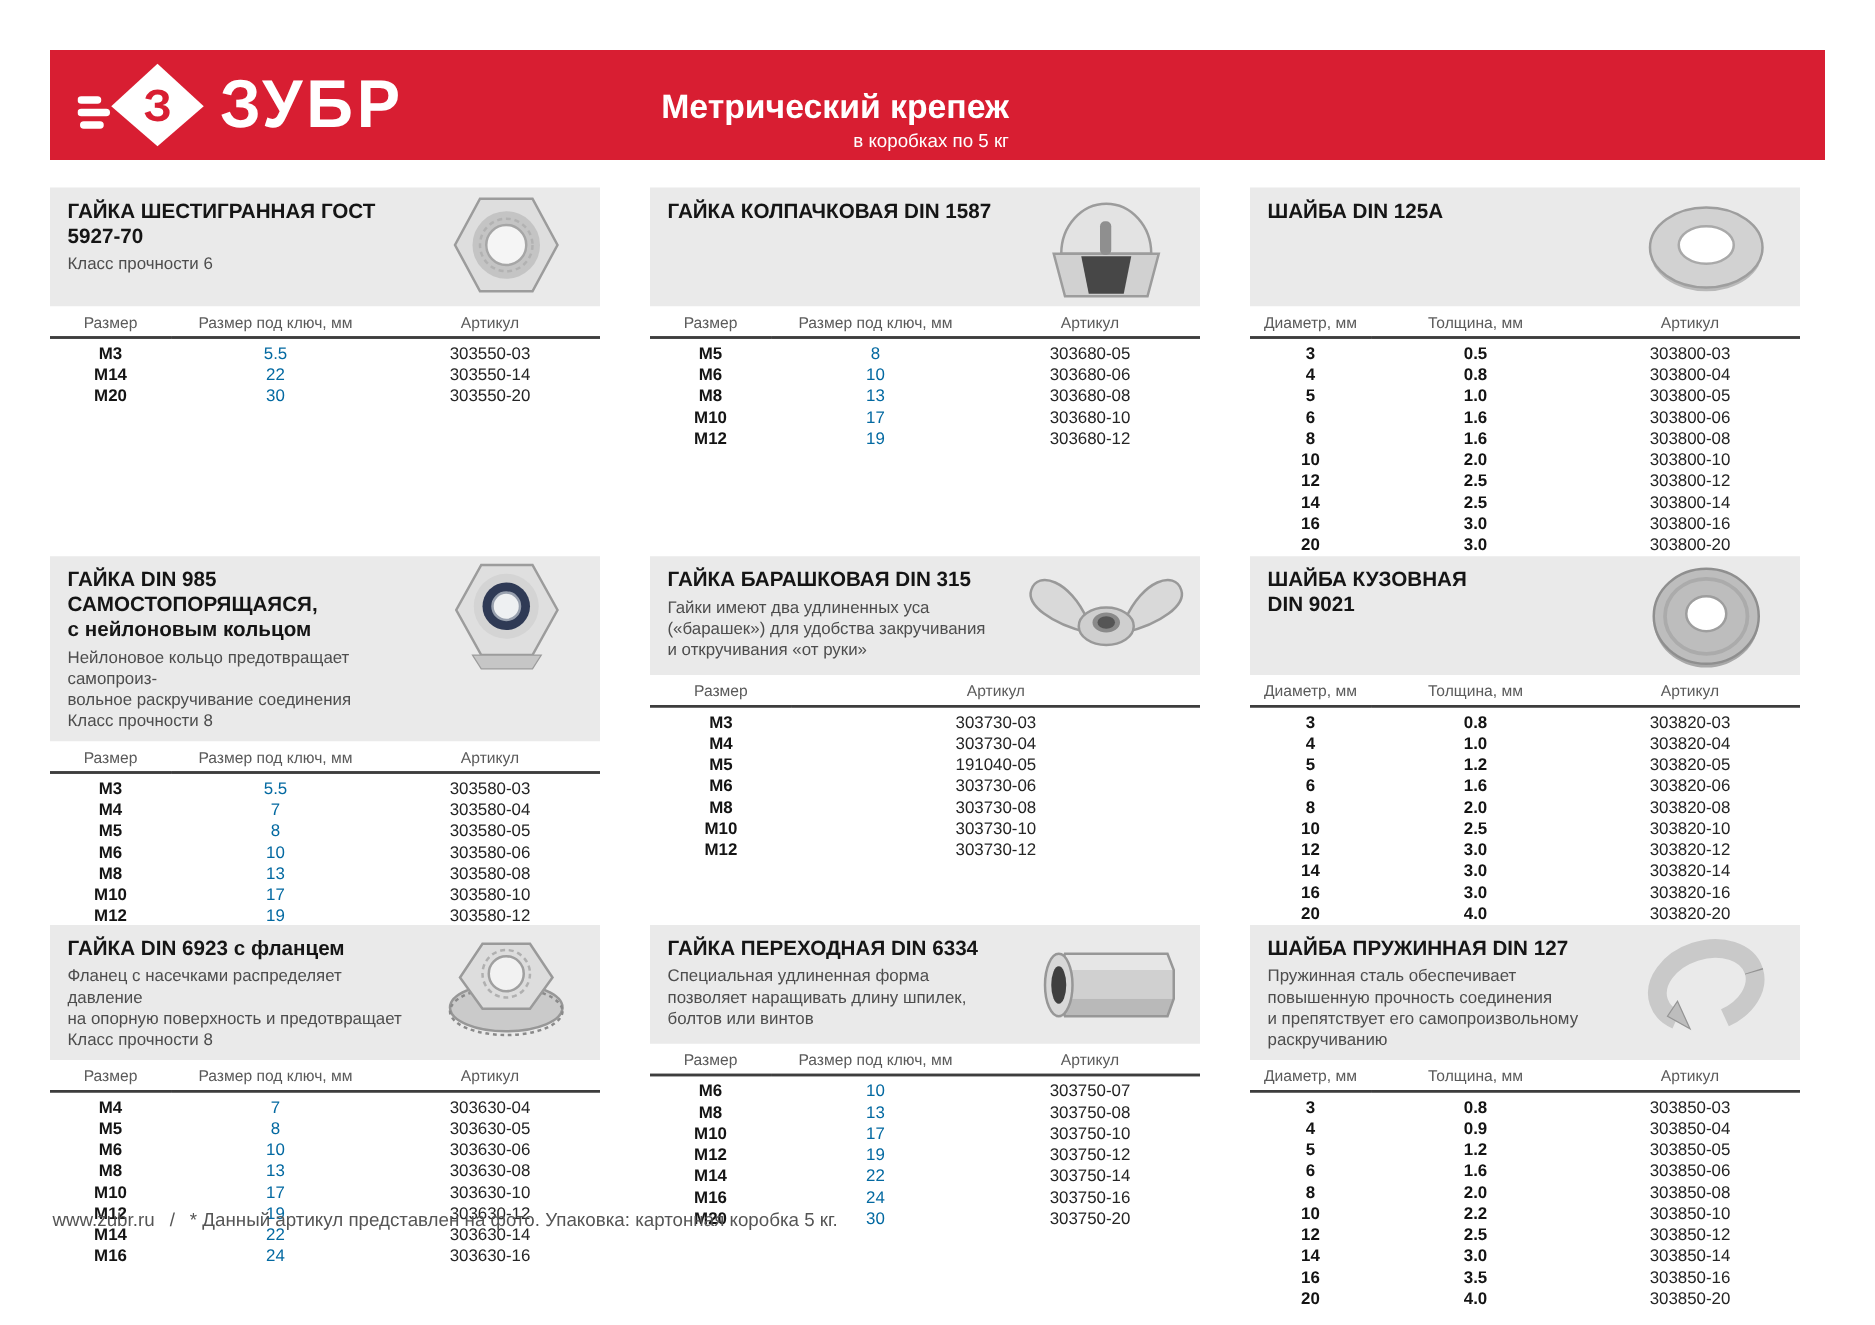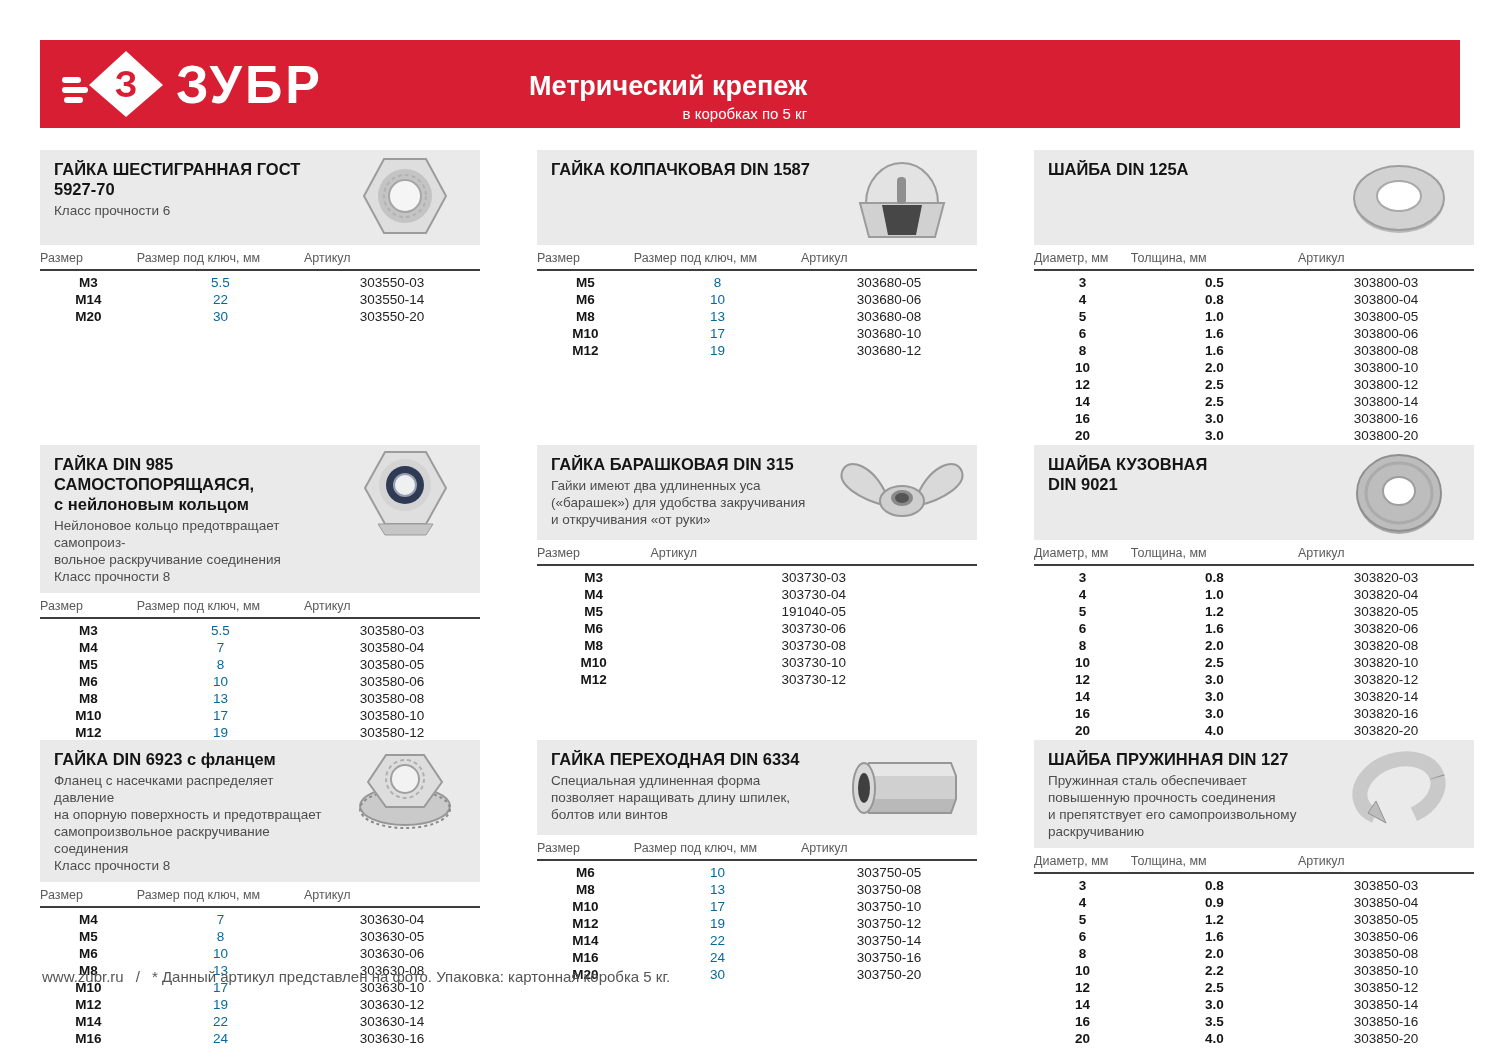--- a/index.html
+++ b/index.html
@@ -33,21 +33,21 @@
     color:#ffffff;
   }
   .banner-title{font-size:27px;font-weight:bold;line-height:30px;margin-top:26px;}
   .banner-subtitle{font-size:15px;line-height:20px;margin-top:3px;text-align:right;}
   
   .grid{
     position:absolute;left:40px;top:150px;width:1420px;
     display:grid;
     grid-template-columns:440px 440px 440px;
     grid-template-rows:295px 295px auto;
-    column-gap:57px;
+    column-gap:40px;
   }
   .card{width:440px;align-self:start;}
   .card-top{
     background:var(--card-bg);
     position:relative;
     padding:9px 150px 8px 14px;
     min-height:95px;
   }
   .card-title{
     font-size:16.5px;font-weight:bold;color:#151515;line-height:20px;
@@ -56,21 +56,21 @@
     font-size:13.5px;color:#4d4d4d;line-height:17px;margin-top:3px;
   }
   .card-photo{
     position:absolute;right:6px;top:3px;width:138px;height:90px;
   }
   .card-photo svg{width:100%;height:100%;}
   
   .tbl{width:100%;border-collapse:collapse;table-layout:fixed;}
   .tbl th{
     font-weight:normal;color:#5a5a5a;font-size:12.5px;
-    padding:6px 0 4px;text-align:left;
+    padding:6px 0 4px;text-align:center;
     border-bottom:2px solid #3d3d3d;
   }
   .tbl td{
     text-align:center;font-size:13.5px;line-height:15px;padding:1px 0;
   }
   .tbl td.bold{font-weight:bold;color:#141414;}
   .tbl td.mid{color:#0369a1;}
   .tbl td.art{color:#242424;}
   .tbl tbody tr:first-child td{padding-top:4px;}
   
@@ -512,21 +512,20 @@
     </table>
   </section>
       <section class="card">
     <div class="card-top">
       <h2 class="card-title">
             <div>ГАЙКА DIN 6923 с фланцем</div>
           </h2>
       <div class="card-desc">
             <div>Фланец с насечками распределяет давление</div>
             <div>на опорную поверхность и предотвращает</div>
-            <div>самопроизвольное раскручивание соединения</div>
             <div>Класс прочности 8</div>
           </div>
       <div class="card-photo"><svg viewBox="0 0 138 90">
               <ellipse cx="69" cy="63" rx="45" ry="19" fill="#cacaca" stroke="#979797" stroke-width="2"></ellipse>
               <ellipse cx="69" cy="66" rx="45" ry="19" fill="none" stroke="#8a8a8a" stroke-width="2" stroke-dasharray="3 3"></ellipse>
               <polygon points="50,12 88,12 106,39 88,64 50,64 32,39" fill="#dddddd" stroke="#9a9a9a" stroke-width="2"></polygon>
               <circle cx="69" cy="36" r="19" fill="none" stroke="#b0b0b0" stroke-width="2" stroke-dasharray="4 3"></circle>
               <circle cx="69" cy="36" r="14" fill="#f2f2f2" stroke="#a0a0a0" stroke-width="2"></circle>
             </svg></div>
     </div>
@@ -616,21 +615,21 @@
             <tr>
               <th>Размер</th>
               <th>Размер под ключ, мм</th>
               <th>Артикул</th>
             </tr>
           </thead>
       <tbody>
             <tr>
               <td class="bold">M6</td>
               <td class="mid">10</td>
-              <td class="art">303750-05</td>
+              <td class="art">303750-07</td>
             </tr>
             <tr>
               <td class="bold">M8</td>
               <td class="mid">13</td>
               <td class="art">303750-08</td>
             </tr>
             <tr>
               <td class="bold">M10</td>
               <td class="mid">17</td>
               <td class="art">303750-10</td>

